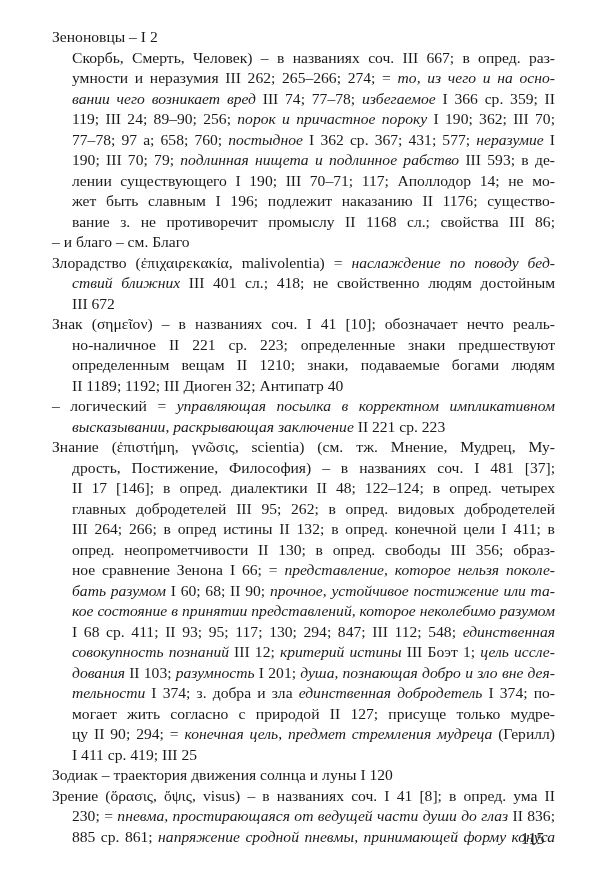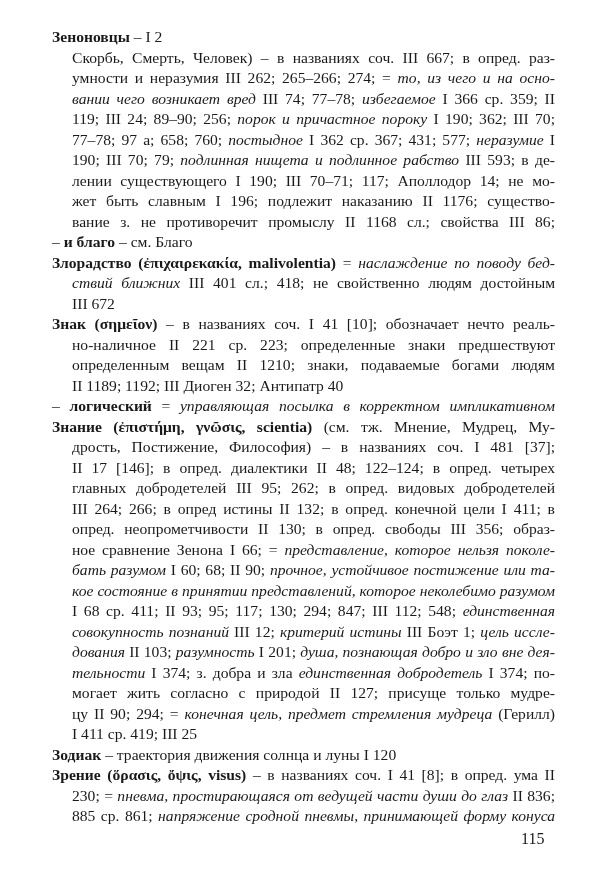--- a/index.html
+++ b/index.html
@@ -7,21 +7,21 @@
     width: 600px; height: 872px; background: #ffffff; position: relative; overflow: hidden;
     font-family: "Liberation Serif", "DejaVu Serif", serif; color: #1a1a1a;
   }
   .page { position: absolute; left: 52px; top: 27px; width: 503px; }
   .line {
     height: 20.5px; line-height: 20.5px; font-size: 15.6px; white-space: nowrap;
     text-align: justify; text-align-last: justify; display: block;
   }
   .line.last { text-align-last: left; }
   .indent { padding-left: 20px; }
-  b { font-weight: bold; }
+  b { font-weight: normal; }
   i { font-style: italic; }
   .pagenum { position: absolute; left: 521px; top: 830px; font-size: 16px; }
 </style>
 </head>
 <body>
 
 <div class="page" id="page-body">
     <div class="line last"><b>Зеноновцы</b><span> – I 2</span></div>
     <div class="line indent"><span>Скорбь, Смерть, Человек) – в названиях соч. III 667; в опред. раз-</span></div>
     <div class="line indent"><span>умности и неразумия III 262; 265–266; 274; = </span><i>то, из чего и на осно-</i></div>
@@ -34,20 +34,21 @@
     <div class="line indent"><span>вание з. не противоречит промыслу II 1168 сл.; свойства III 86;</span></div>
     <div class="line last"><span>–  </span><b>и благо</b><span> – см. Благо</span></div>
     <div class="line"><b>Злорадство (ἐπιχαιρεκακία, malivolentia)</b><span> = </span><i>наслаждение по поводу бед-</i></div>
     <div class="line indent"><i>ствий ближних</i><span> III 401 сл.; 418; не свойственно людям достойным</span></div>
     <div class="line indent last"><span>III 672</span></div>
     <div class="line"><b>Знак (σημεῖον)</b><span> – в названиях соч. I 41 [10]; обозначает нечто реаль-</span></div>
     <div class="line indent"><span>но-наличное II 221 ср. 223; определенные знаки предшествуют</span></div>
     <div class="line indent"><span>определенным вещам II 1210; знаки, подаваемые богами людям</span></div>
     <div class="line indent last"><span>II 1189; 1192; III Диоген 32; Антипатр 40</span></div>
     <div class="line"><span>–  </span><b>логический</b><span> = </span><i>управляющая посылка в корректном импликативном</i></div>
+    <div class="line indent last"><i>высказывании, раскрывающая заключение</i><span> II 221 ср. 223</span></div>
     <div class="line"><b>Знание (ἐπιστήμη, γνῶσις, scientia)</b><span> (см. тж. Мнение, Мудрец, Му-</span></div>
     <div class="line indent"><span>дрость, Постижение, Философия) – в названиях соч. I 481 [37];</span></div>
     <div class="line indent"><span>II 17 [146]; в опред. диалектики II 48; 122–124; в опред. четырех</span></div>
     <div class="line indent"><span>главных добродетелей III 95; 262; в опред. видовых добродетелей</span></div>
     <div class="line indent"><span>III 264; 266; в опред истины II 132; в опред. конечной цели I 411; в</span></div>
     <div class="line indent"><span>опред. неопрометчивости II 130; в опред. свободы III 356; образ-</span></div>
     <div class="line indent"><span>ное сравнение Зенона I 66; = </span><i>представление, которое нельзя поколе-</i></div>
     <div class="line indent"><i>бать разумом</i><span> I 60; 68; II 90; </span><i>прочное, устойчивое постижение или та-</i></div>
     <div class="line indent"><i>кое состояние в принятии представлений, которое неколебимо разумом</i></div>
     <div class="line indent"><span>I 68 ср. 411; II 93; 95; 117; 130; 294; 847; III 112; 548; </span><i>единственная</i></div>

